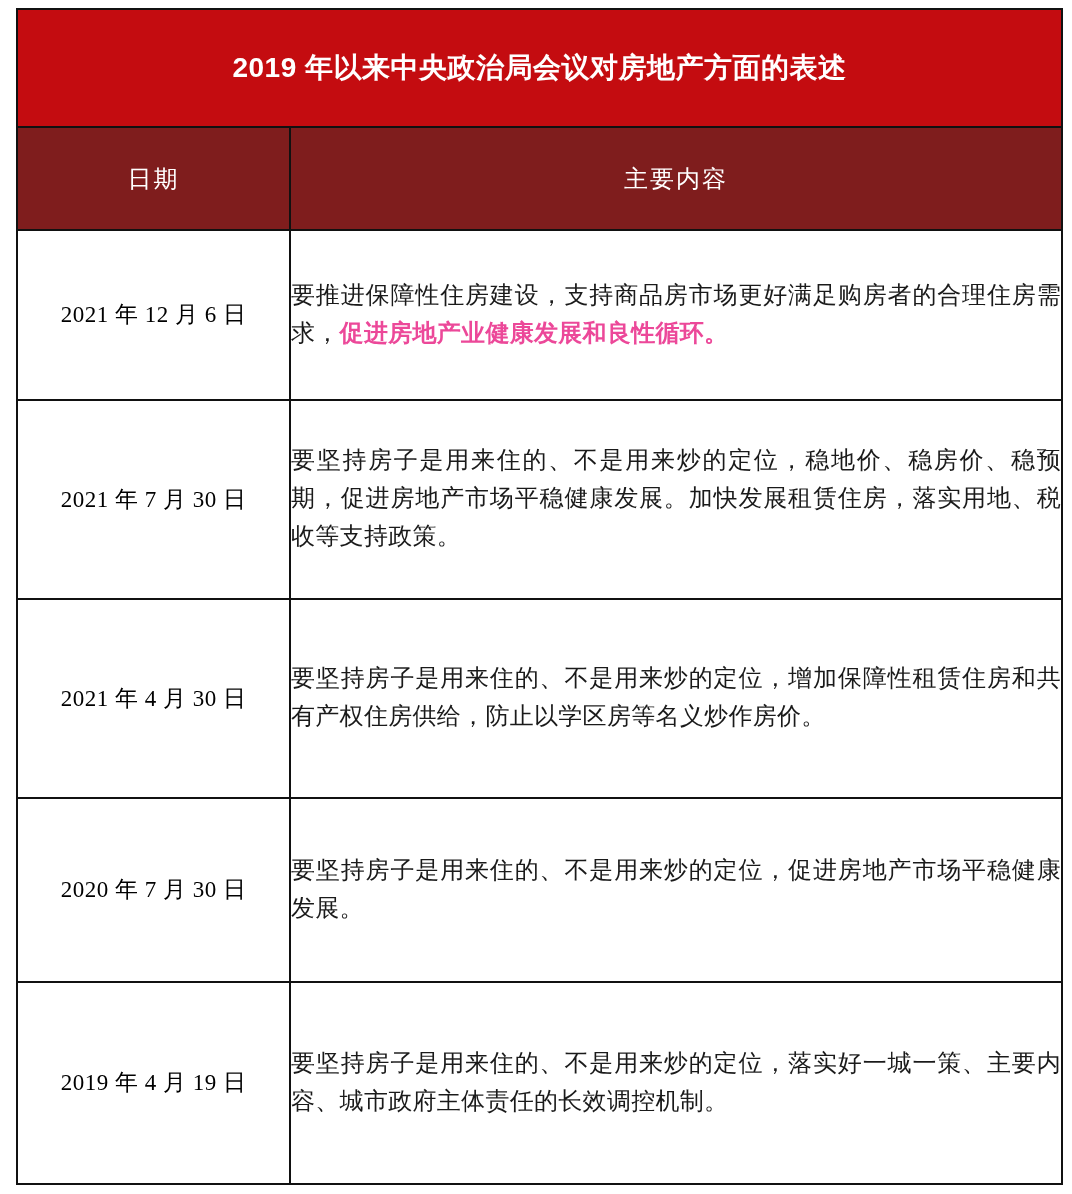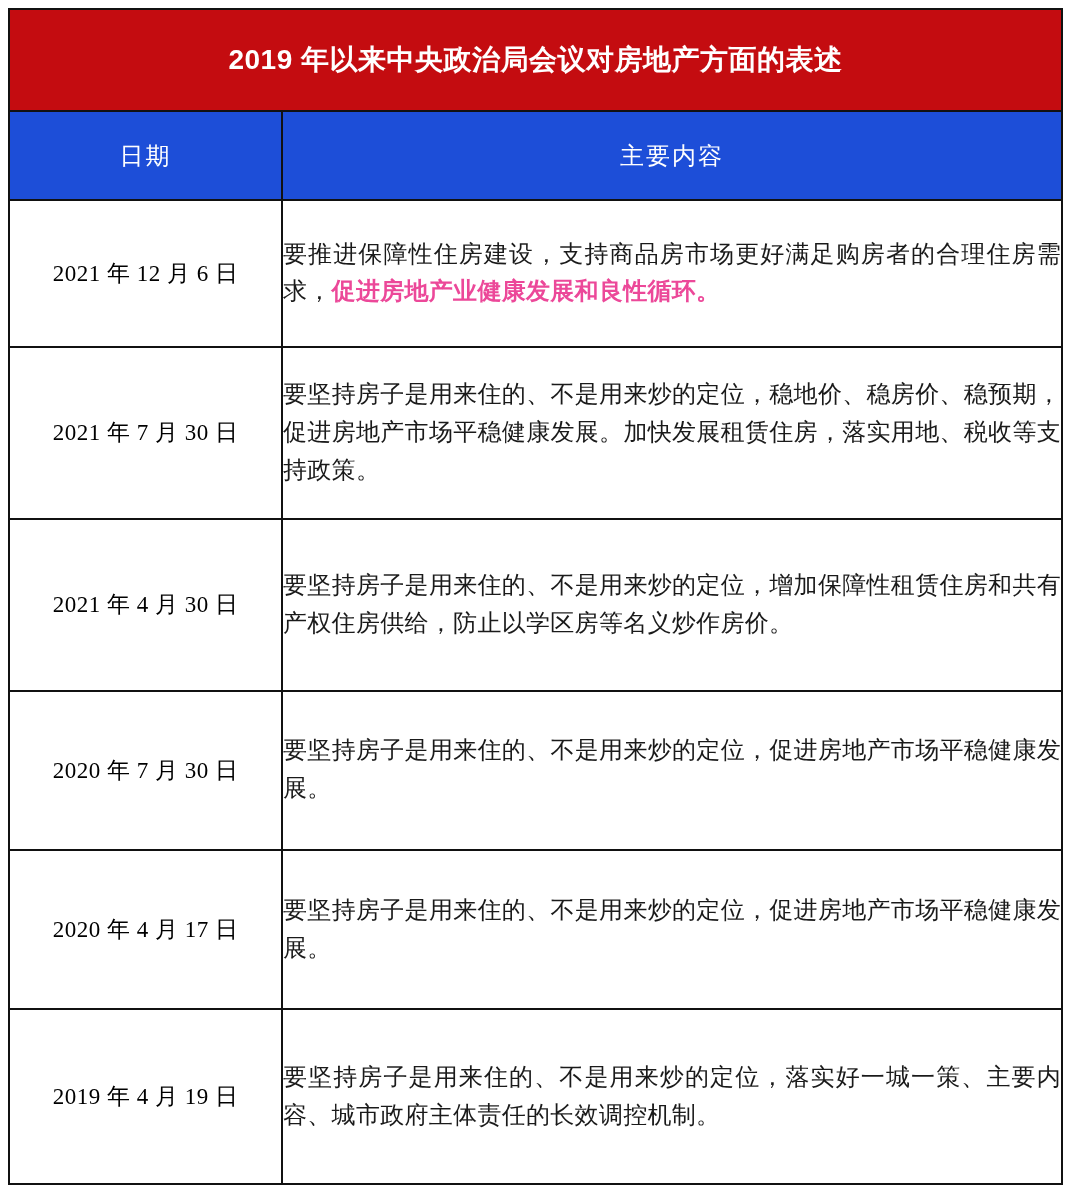--- a/index.html
+++ b/index.html
@@ -12,21 +12,21 @@
     height: 1194px;
     font-family: "Liberation Serif", "DejaVu Serif", serif;
     -webkit-font-smoothing: antialiased;
   }
 
   .page {
     position: relative;
     width: 1072px;
     height: 1194px;
     box-sizing: border-box;
-    padding: 8px 9px 9px 8px;
+    padding: 8px 9px 9px 16px;
   }
 
   table.politburo-table {
     width: 100%;
     height: 100%;
     border-collapse: collapse;
     table-layout: fixed;
     border: 2px solid #111111;
   }
 
@@ -46,21 +46,21 @@
     font-weight: bold;
     font-size: 28px;
     letter-spacing: 0.5px;
     height: 78px;
     line-height: 78px;
     white-space: nowrap;
   }
 
   
   .col-head {
-    background: #1d4ed8;
+    background: #7f1d1d;
     color: #ffffff;
     text-align: center;
     font-weight: normal;
     font-size: 24px;
     height: 68px;
     line-height: 68px;
     letter-spacing: 2px;
   }
 
   
@@ -133,24 +133,20 @@
         <td class="date-cell">2021 年 4 月 30 日</td>
         <td class="content-cell"><span>要坚持房子是用来住的、不是用来炒的定位，增加保障性租赁住房和共有产权住房供给，防止以学区房等名义炒作房价。</span><span class="emph"></span></td>
       </tr>
 
 
       <tr class="r5">
         <td class="date-cell">2020 年 7 月 30 日</td>
         <td class="content-cell"><span>要坚持房子是用来住的、不是用来炒的定位，促进房地产市场平稳健康发展。</span><span class="emph"></span></td>
       </tr>
 
-      <tr class="r6">
-        <td class="date-cell">2020 年 4 月 17 日</td>
-        <td class="content-cell"><span>要坚持房子是用来住的、不是用来炒的定位，促进房地产市场平稳健康发展。</span><span class="emph"></span></td>
-      </tr>
 
 
       <tr class="r8">
         <td class="date-cell">2019 年 4 月 19 日</td>
         <td class="content-cell"><span>要坚持房子是用来住的、不是用来炒的定位，落实好一城一策、主要内容、城市政府主体责任的长效调控机制。</span><span class="emph"></span></td>
       </tr>
     </tbody>
   </table>
 </div>
 

